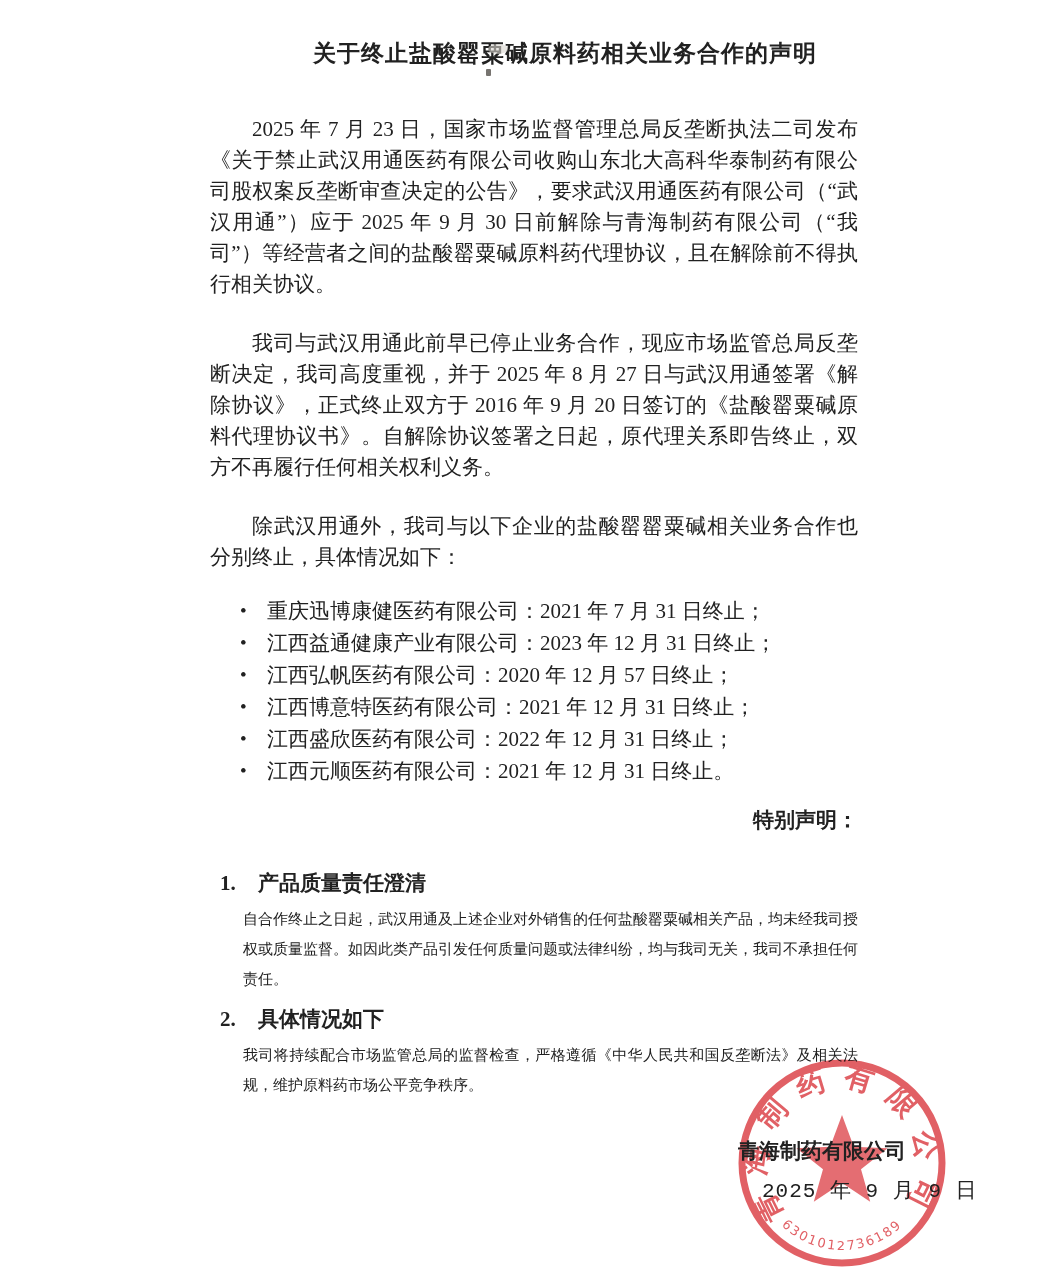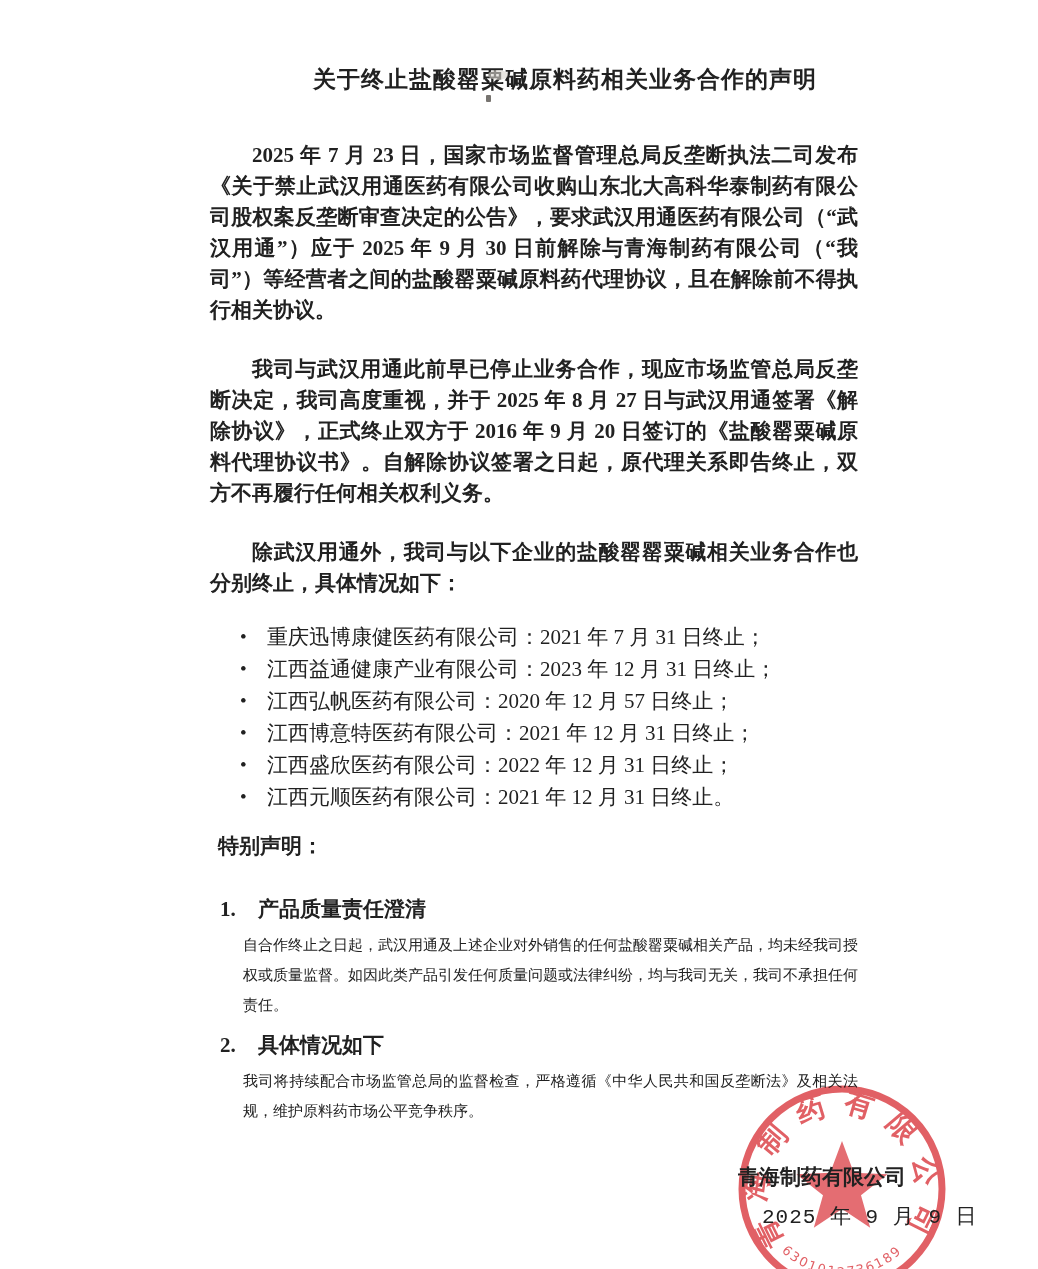--- a/index.html
+++ b/index.html
@@ -11,52 +11,52 @@
     position:relative;
     overflow:hidden;
   }
   .page{
     position:relative;
     width:1038px;height:1269px;
     padding-left:210px;padding-right:180px;
     box-sizing:border-box;
   }
   .title{
-    margin:62px 0 0 62px;
+    margin:36px 0 0 62px;
     font-size:23px;line-height:36px;
     font-weight:bold;
     text-align:center;
     letter-spacing:1px;
   }
   .para{
     margin:28px 0 0 0;
     font-size:21px;line-height:31px;
     text-align:justify;
     text-indent:2em;
-    font-weight:bold;
   }
   .para.first{margin-top:42px;}
   .partners{
     list-style:none;
     margin:22px 0 0 0;padding:0;
     font-size:21px;
   }
   .partners li{
     position:relative;
     line-height:32px;
     padding-left:57px;
   }
   .bullet{
     position:absolute;left:30px;top:0;
     font-size:19px;
   }
   .special-heading{
     margin:18px 0 0 8px;
     font-size:21px;line-height:31px;
     font-weight:bold;
+    text-align:right;
   }
   .num-row{
     margin-top:32px;
     font-size:21px;line-height:31px;
     font-weight:bold;
   }
   .num-row.second{margin-top:10px;}
   .num{
     display:inline-block;
     width:38px;

